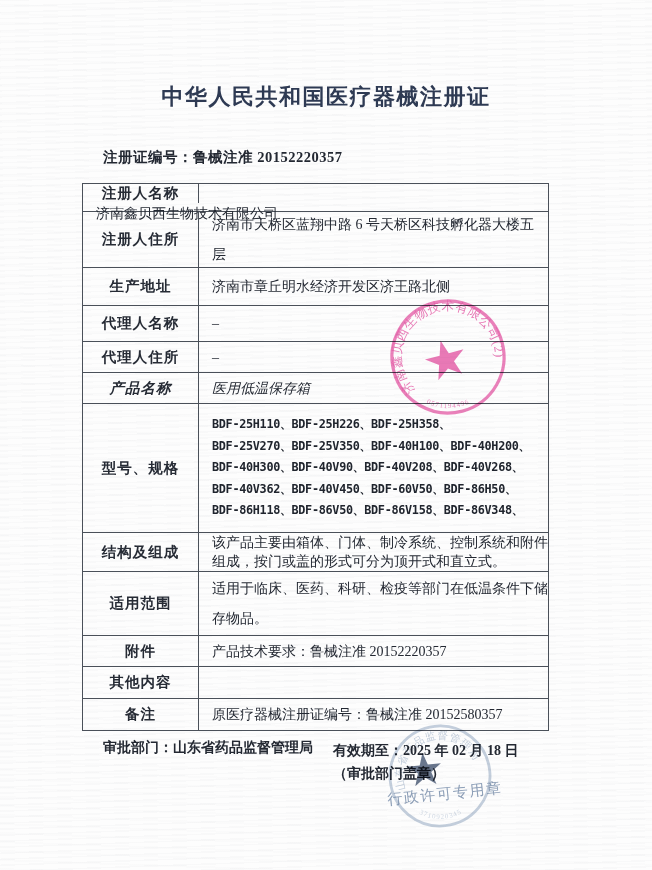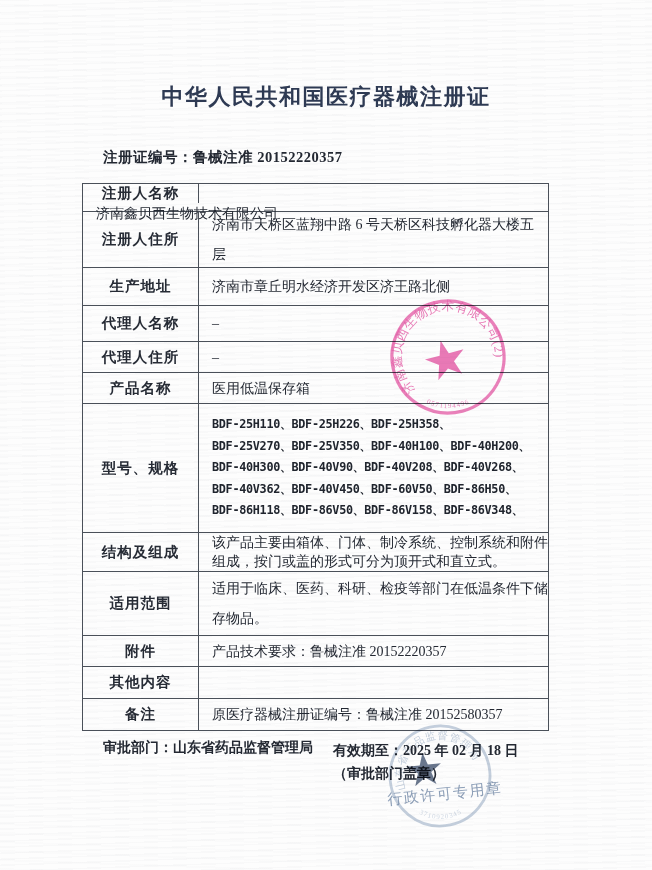--- a/index.html
+++ b/index.html
@@ -85,21 +85,21 @@
         <div class="vcell">
           <div class="vline">–</div>
         </div>
       </div>
       <div class="trow" style="height: 31px;">
         <div class="lcell">代理人住所</div>
         <div class="vcell">
           <div class="vline">–</div>
         </div>
       </div>
-      <div class="trow" style="height: 31px;">
+      <div class="trow" style="height: 31px; font-style: italic;">
         <div class="lcell">产品名称</div>
         <div class="vcell">
           <div class="vline">医用低温保存箱</div>
         </div>
       </div>
       <div class="trow" style="height: 129px;">
         <div class="lcell">型号、规格</div>
         <div class="vcell mono">
           <div class="vline">BDF-25H110、BDF-25H226、BDF-25H358、</div>
           <div class="vline">BDF-25V270、BDF-25V350、BDF-40H100、BDF-40H200、</div>

